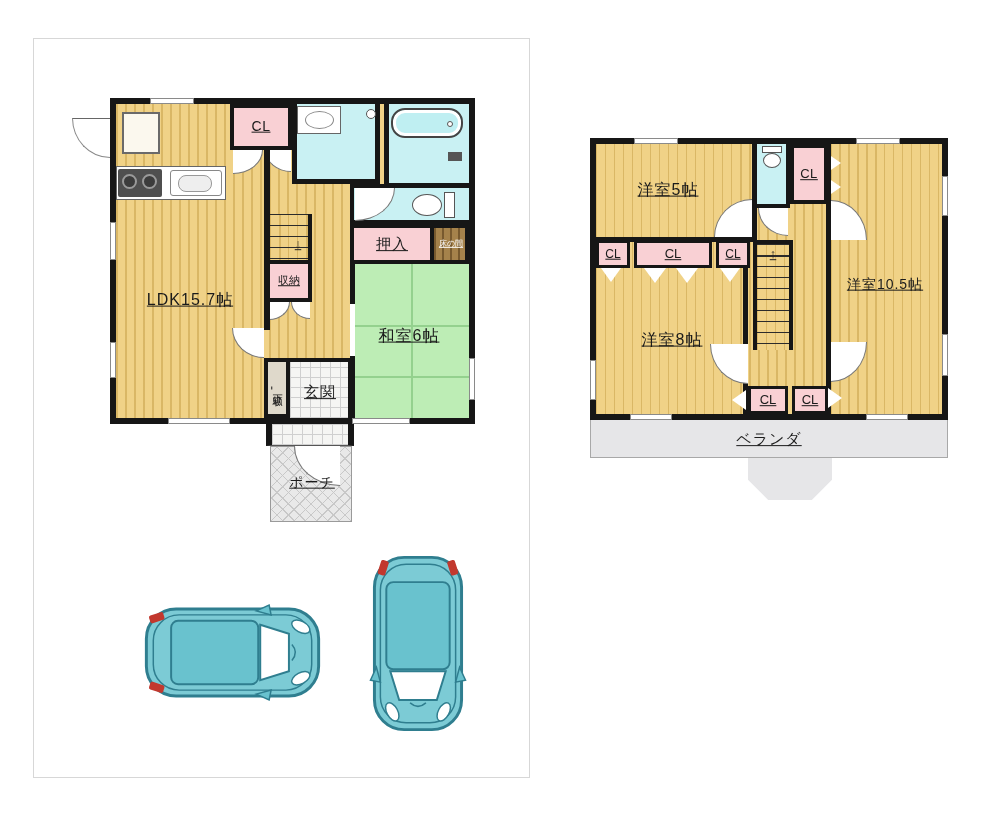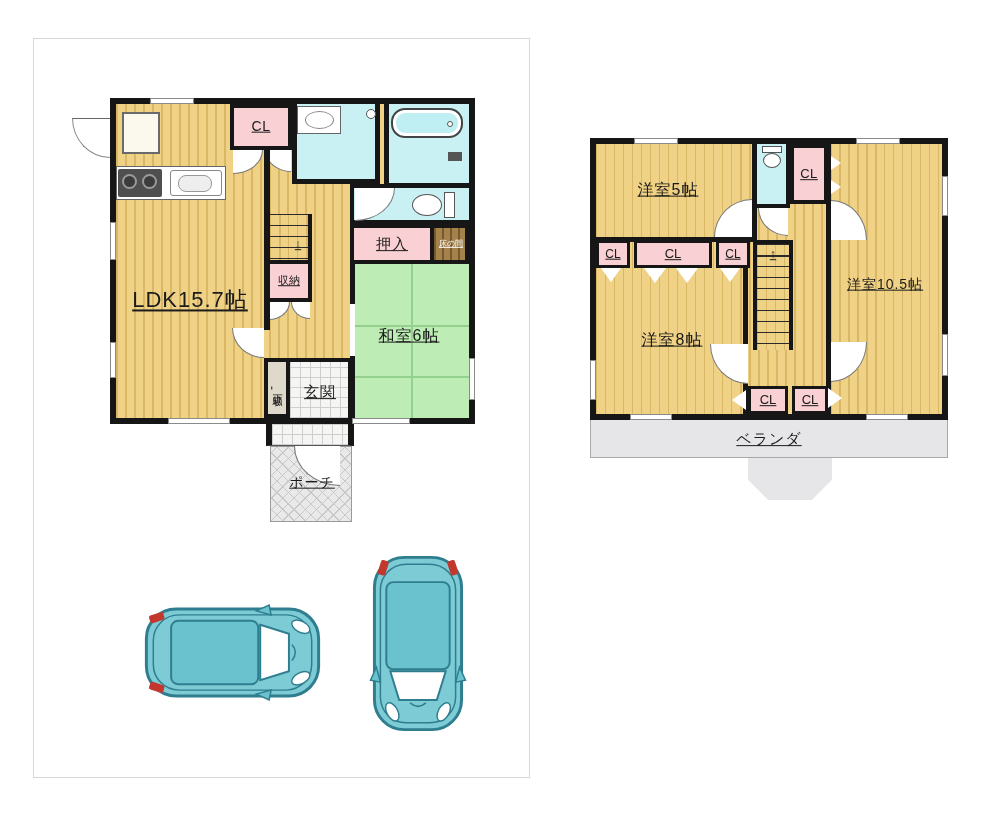--- a/index.html
+++ b/index.html
@@ -93,21 +93,21 @@
     <div class="abs arc" style="left:175px;top:198px;width:19px;height:17px;border-radius:0 0 0 100%;border-left:1px solid #777;border-bottom:1px solid #777;"></div>
 
     <div class="abs wall" style="left:148px;top:46px;width:6px;height:180px;"></div>
     <div class="abs arc" style="left:116px;top:224px;width:32px;height:30px;border-radius:0 0 0 100%;border-left:1px solid #777;border-bottom:1px solid #777;"></div>
 
     <div class="abs" style="left:148px;top:254px;width:26px;height:60px;background:#DFD9CB;border:4px solid #161616;"></div>
     <span class="lbl" style="left:161px;top:284px;font-size:10px;writing-mode:vertical-rl;letter-spacing:1px;">下駄箱</span>
     <div class="abs tile" style="left:174px;top:254px;width:62px;height:60px;border-top:4px solid #161616;border-right:4px solid #161616;"></div>
     <span class="lbl rm" style="left:204px;top:288px;font-size:15px;">玄関</span>
 
-    <span class="lbl rm" style="left:74px;top:196px;font-size:22px;">LDK15.7帖</span>
+    <span class="lbl rm" style="left:74px;top:196px;font-size:16px;">LDK15.7帖</span>
   </div>
 
   <div class="abs win" style="left:150px;top:98px;width:44px;height:6px;"></div>
   <div class="abs win" style="left:110px;top:222px;width:6px;height:38px;"></div>
   <div class="abs win" style="left:110px;top:342px;width:6px;height:36px;"></div>
   <div class="abs win" style="left:168px;top:418px;width:62px;height:6px;"></div>
   <div class="abs win" style="left:352px;top:418px;width:58px;height:6px;"></div>
   <div class="abs win" style="left:469px;top:358px;width:6px;height:42px;"></div>
 
   <div class="abs arc" style="left:72px;top:118px;width:38px;height:40px;border-radius:0 0 0 100%;border-left:1px solid #888;border-bottom:1px solid #888;border-top:1.5px solid #666;"></div>

